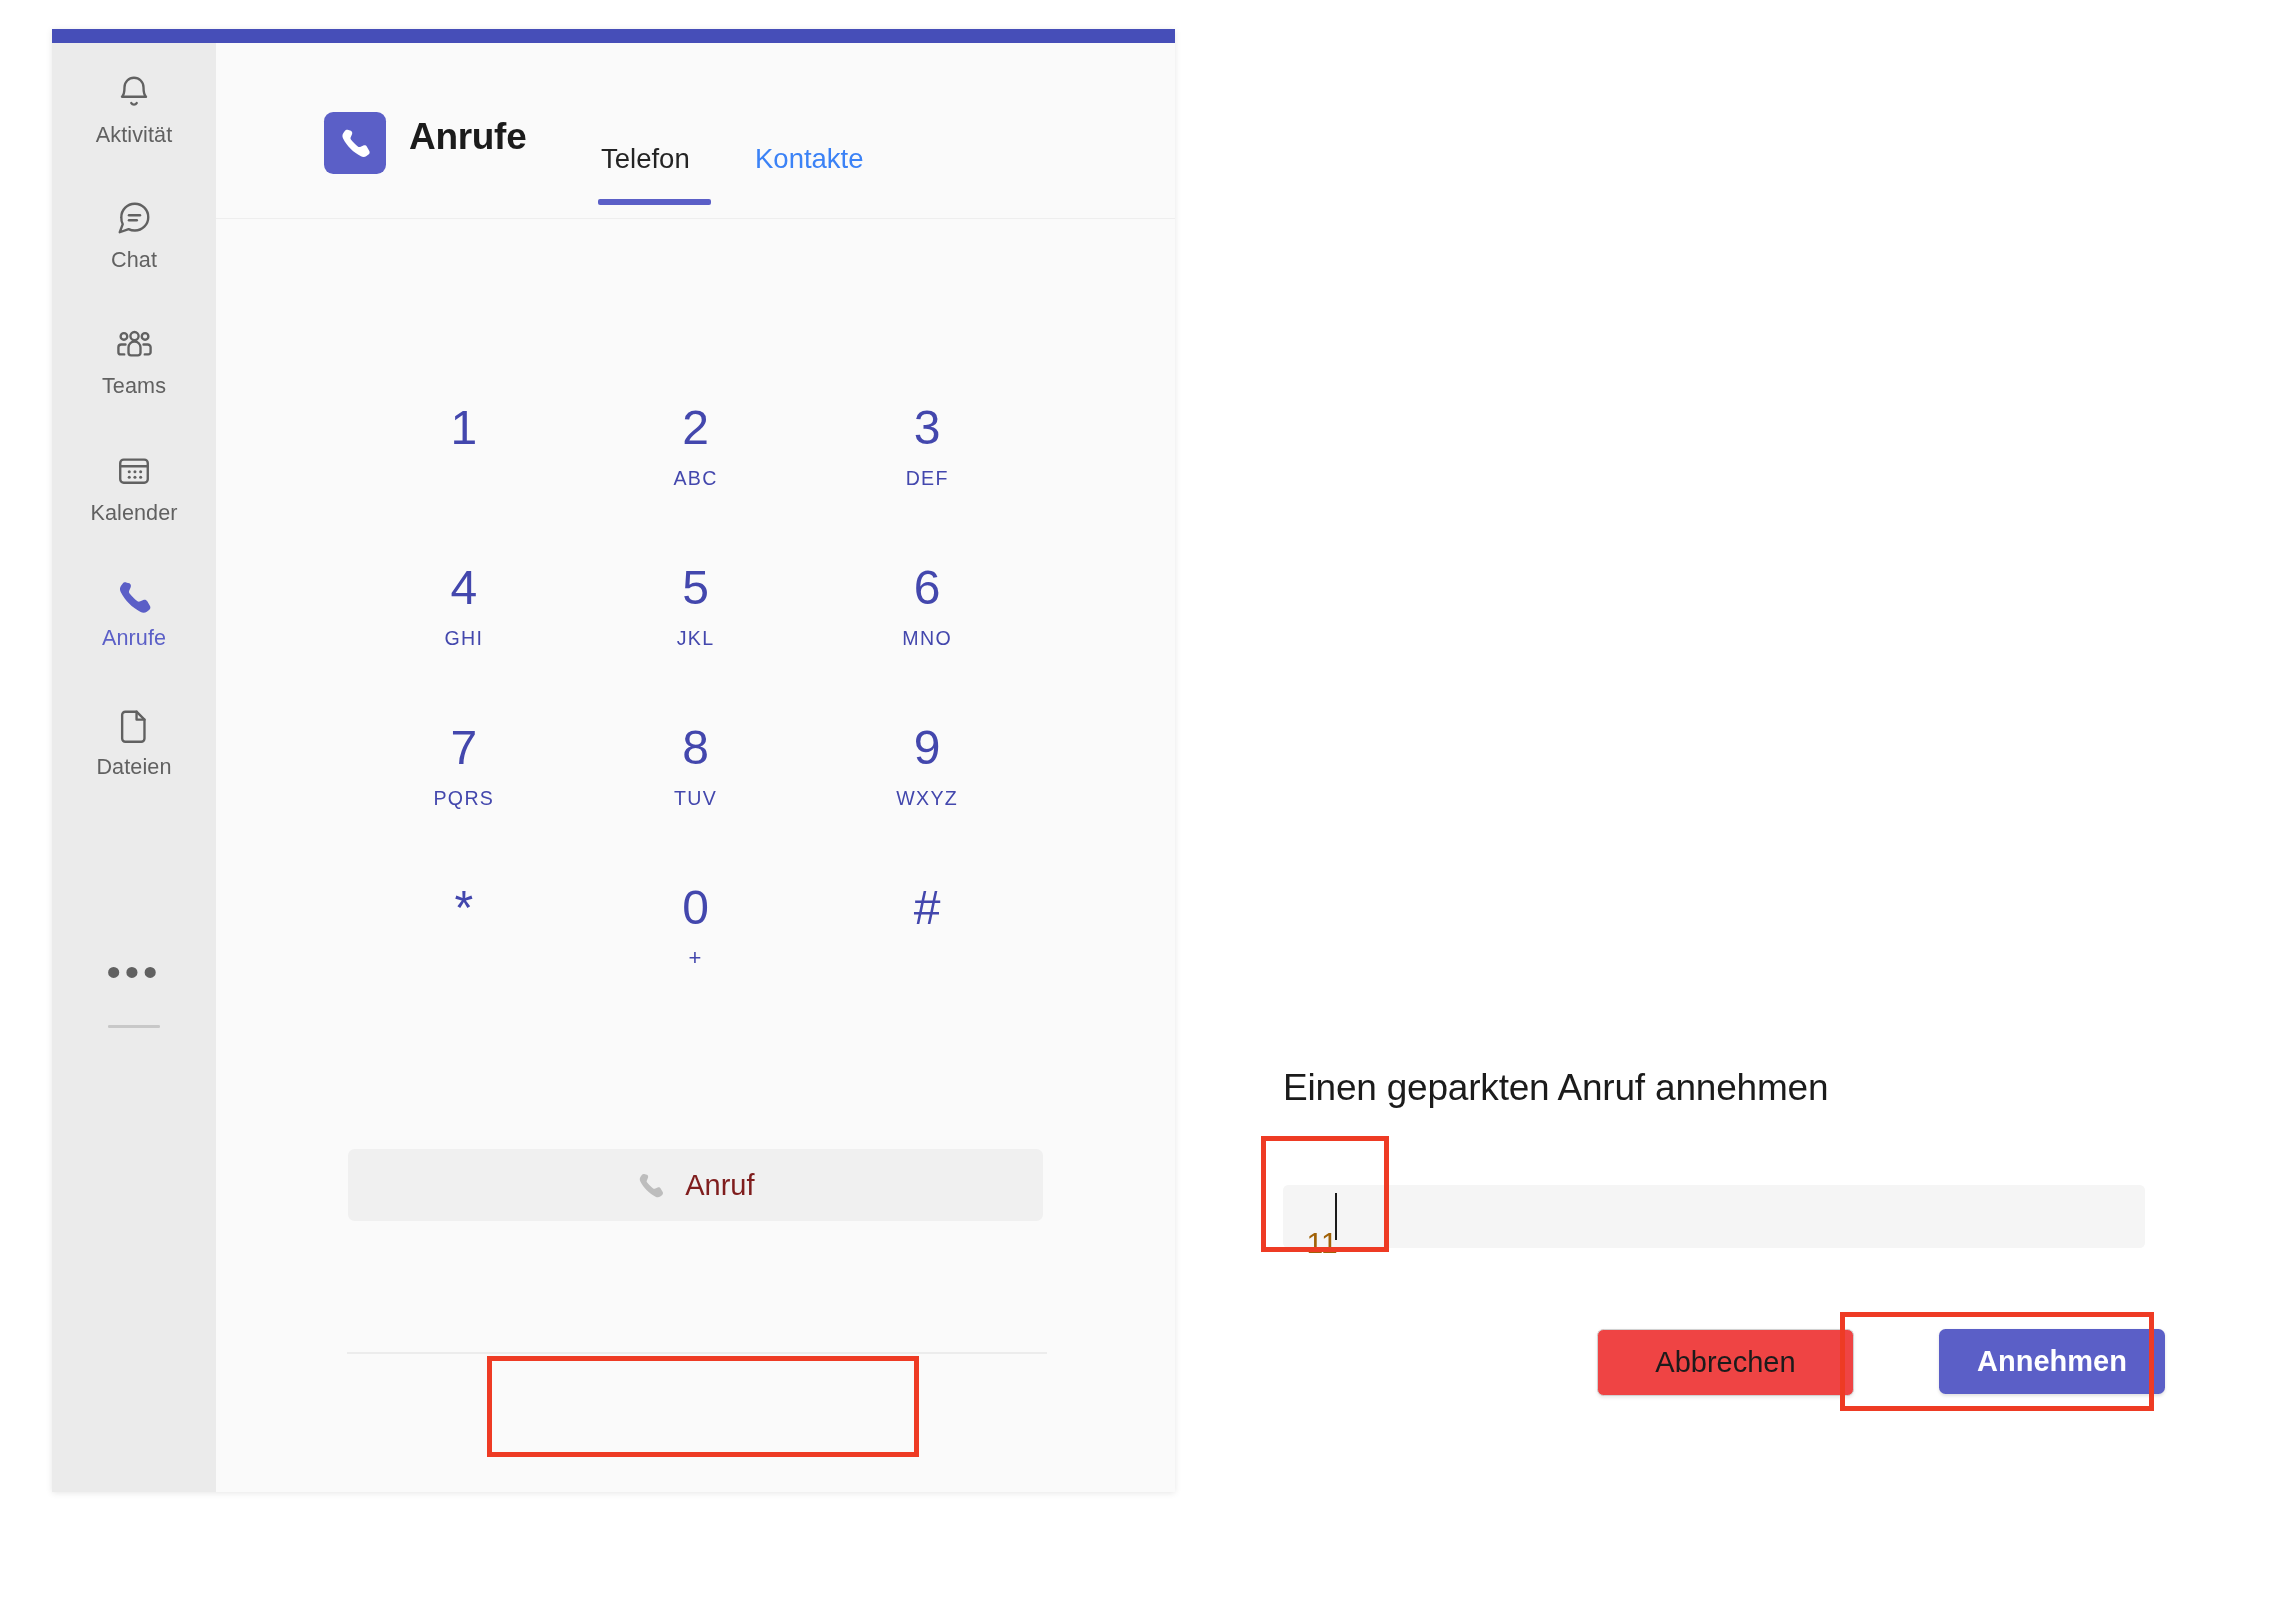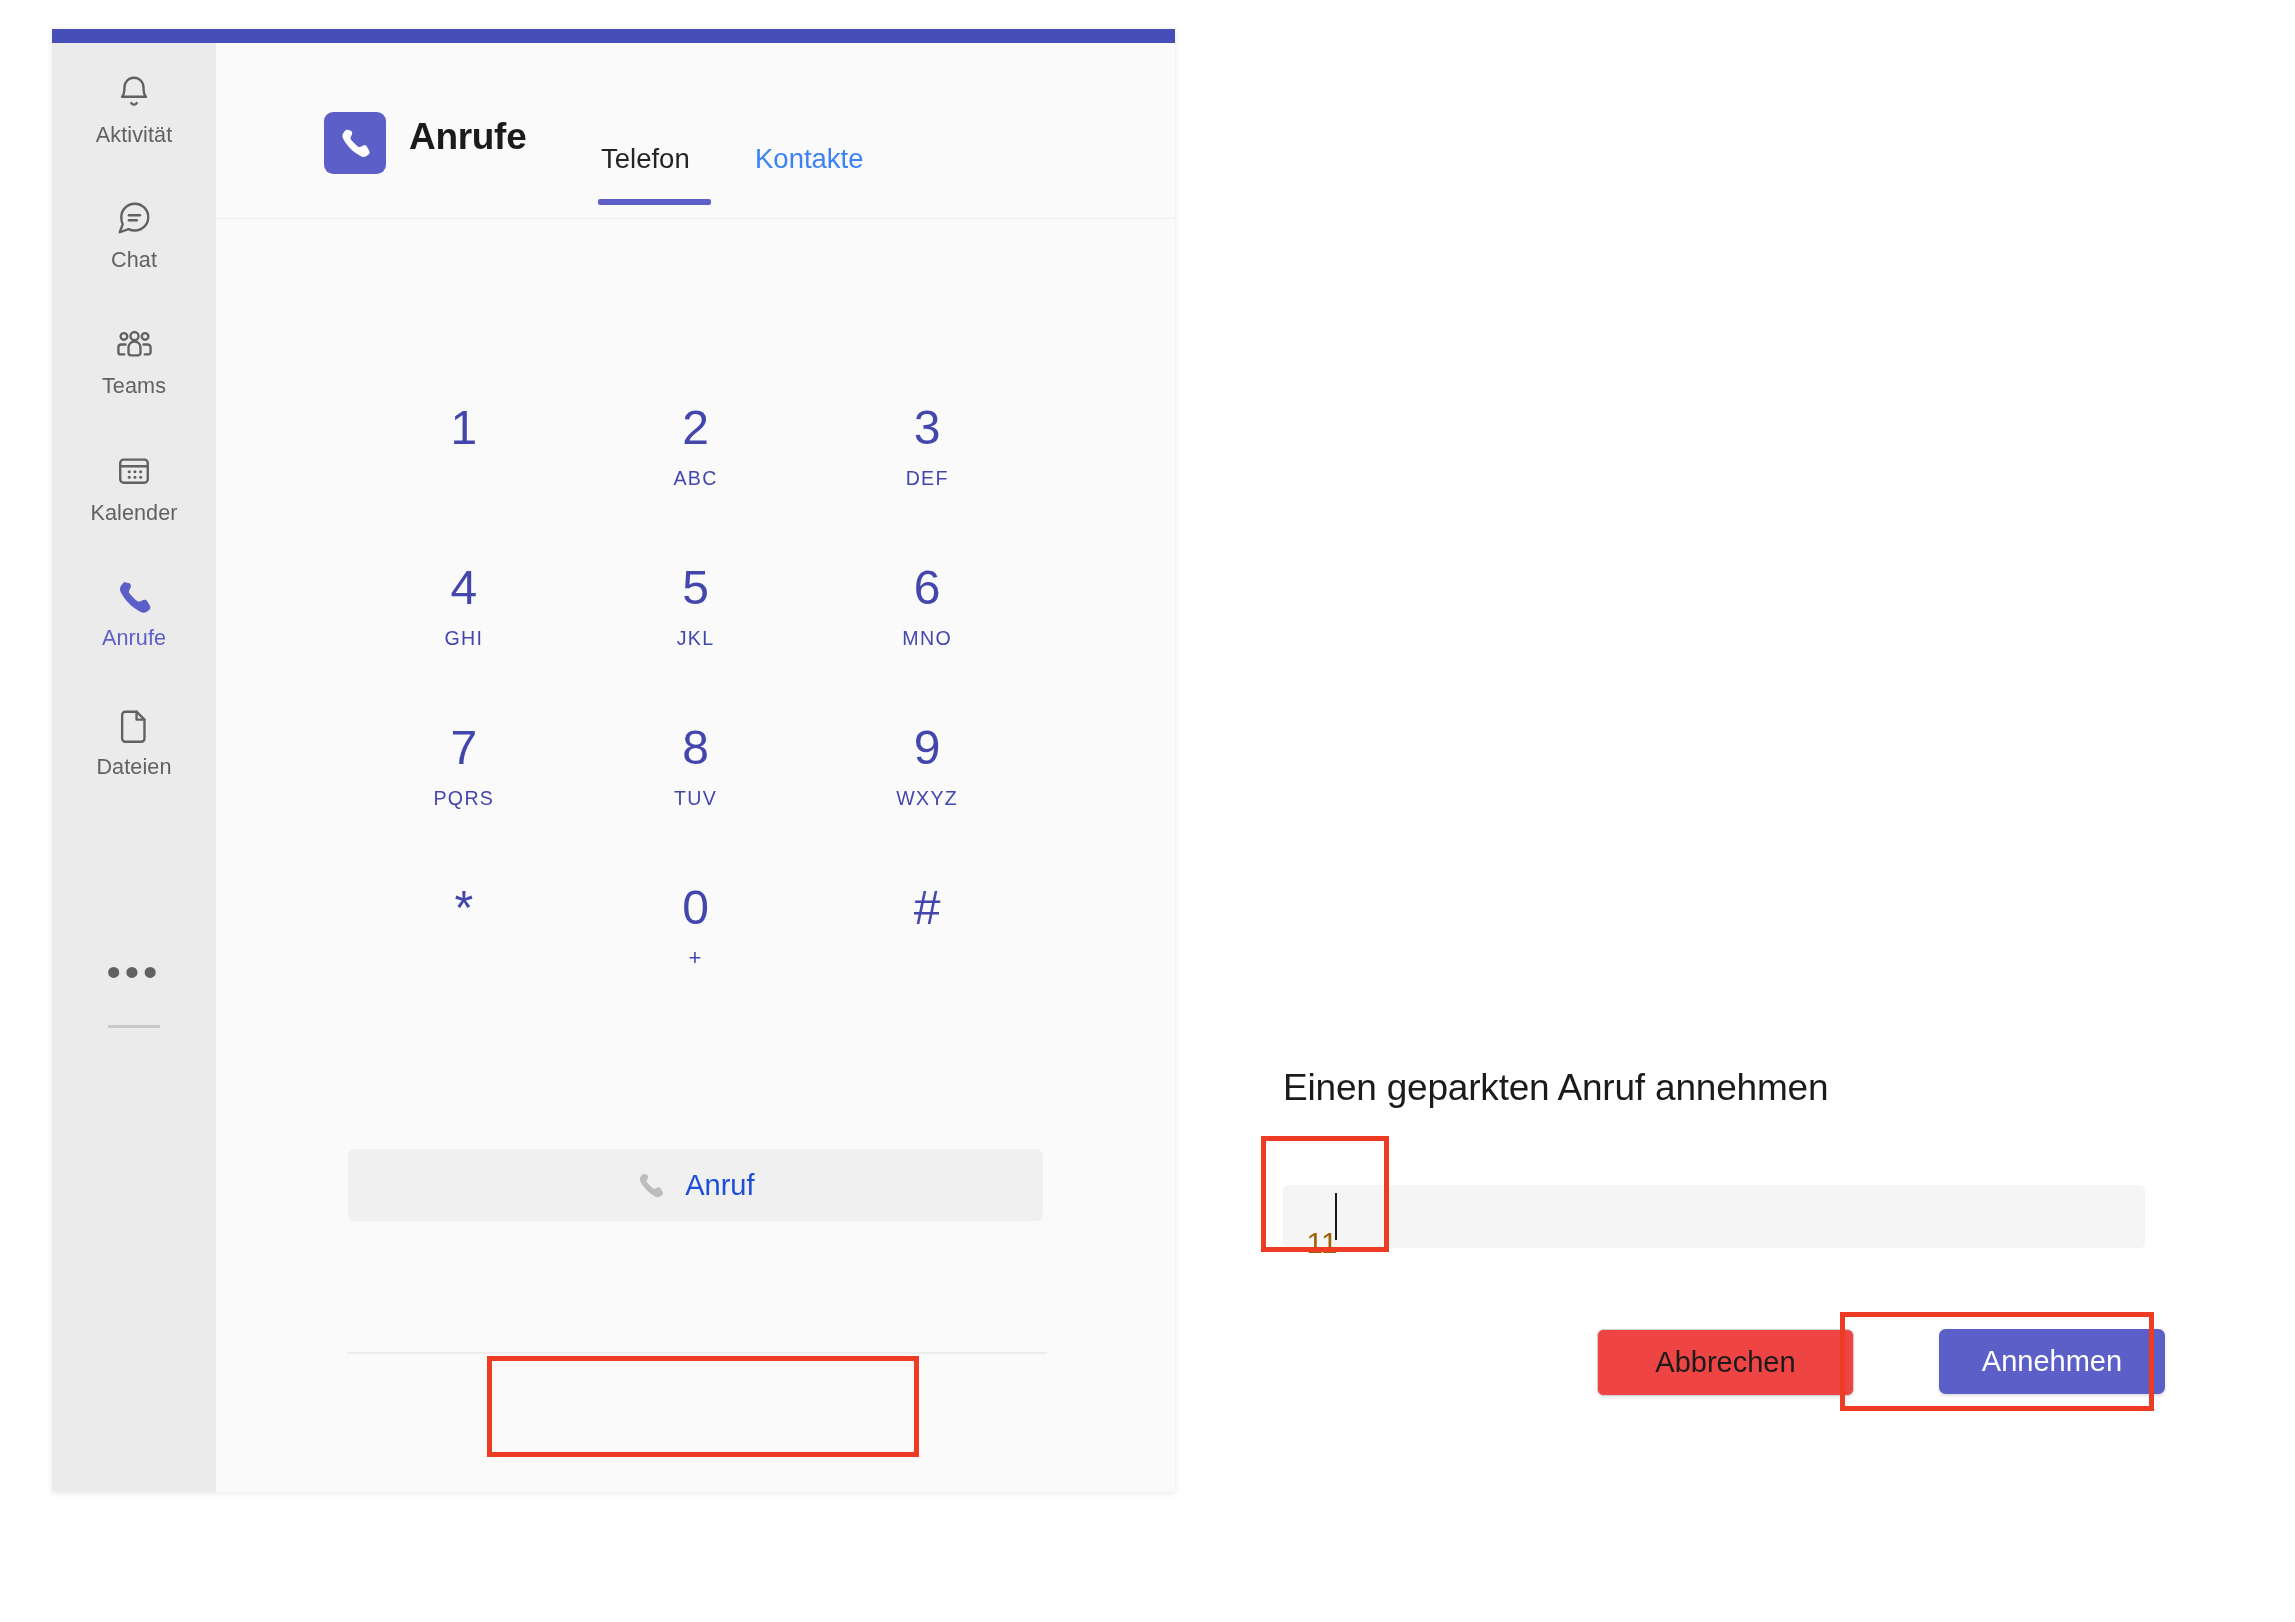--- a/index.html
+++ b/index.html
@@ -208,21 +208,21 @@
     height: 72px;
     background: #f0f0f0;
     border-radius: 6.5px;
     display: flex;
     align-items: center;
     justify-content: center;
     gap: 11.8px;
   }
   #call-button .lbl {
     font-size: 29px;
-    color: #1d4ed8;
+    color: #7f1d1d;
     margin-left: 8px;
   }
 
   #business-number {
     position: absolute;
     left: 0;
     top: 1207px;
     width: 100%;
     text-align: center;
     font-size: 27.5px;
@@ -318,21 +318,21 @@
     box-shadow: 0 1.3px 3.3px rgba(0,0,0,0.08);
   }
   #cancel-button .lbl { font-size: 29px; color: #1b1b1b; }
   #accept-button {
     left: 656px;
     top: 262px;
     width: 226px;
     background: #5b5fc7;
     box-shadow: 0 1.3px 3.3px rgba(0,0,0,0.12);
   }
-  #accept-button .lbl { font-size: 29px; color: #ffffff; }
+  #accept-button .lbl { font-size: 29px; color: #ffffff; font-weight: bold; }
 
   
   .annot-box {
     position: absolute;
     border: 5.9px solid #ee3b24;
     box-sizing: border-box;
     pointer-events: none;
   }
   #annot-parked { left: 487px; top: 1356px; width: 432px; height: 101px; }
   #annot-pickup-input { left: 1261px; top: 1136px; width: 128px; height: 116px; }

